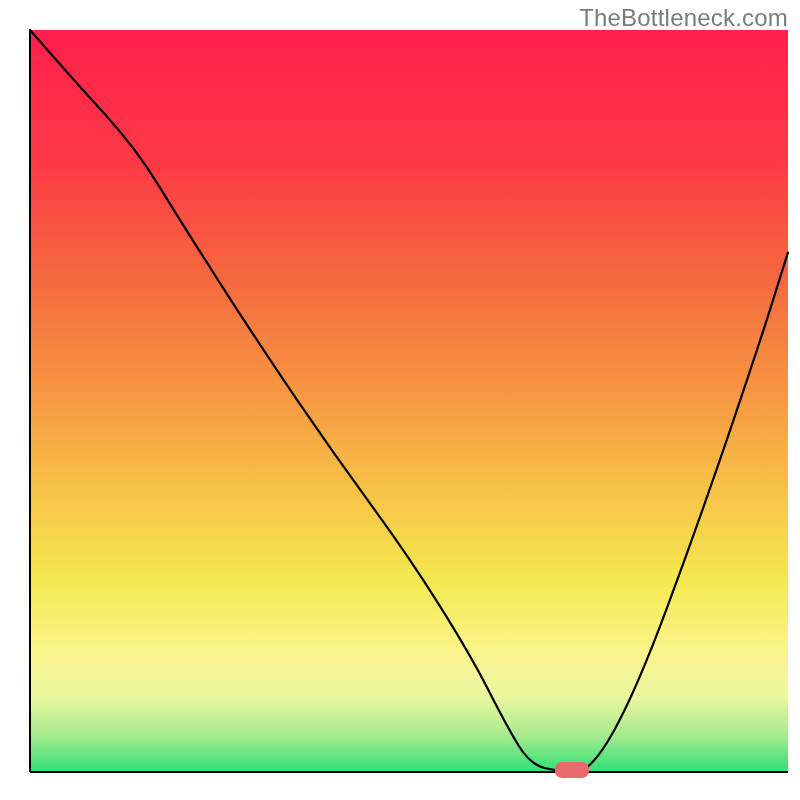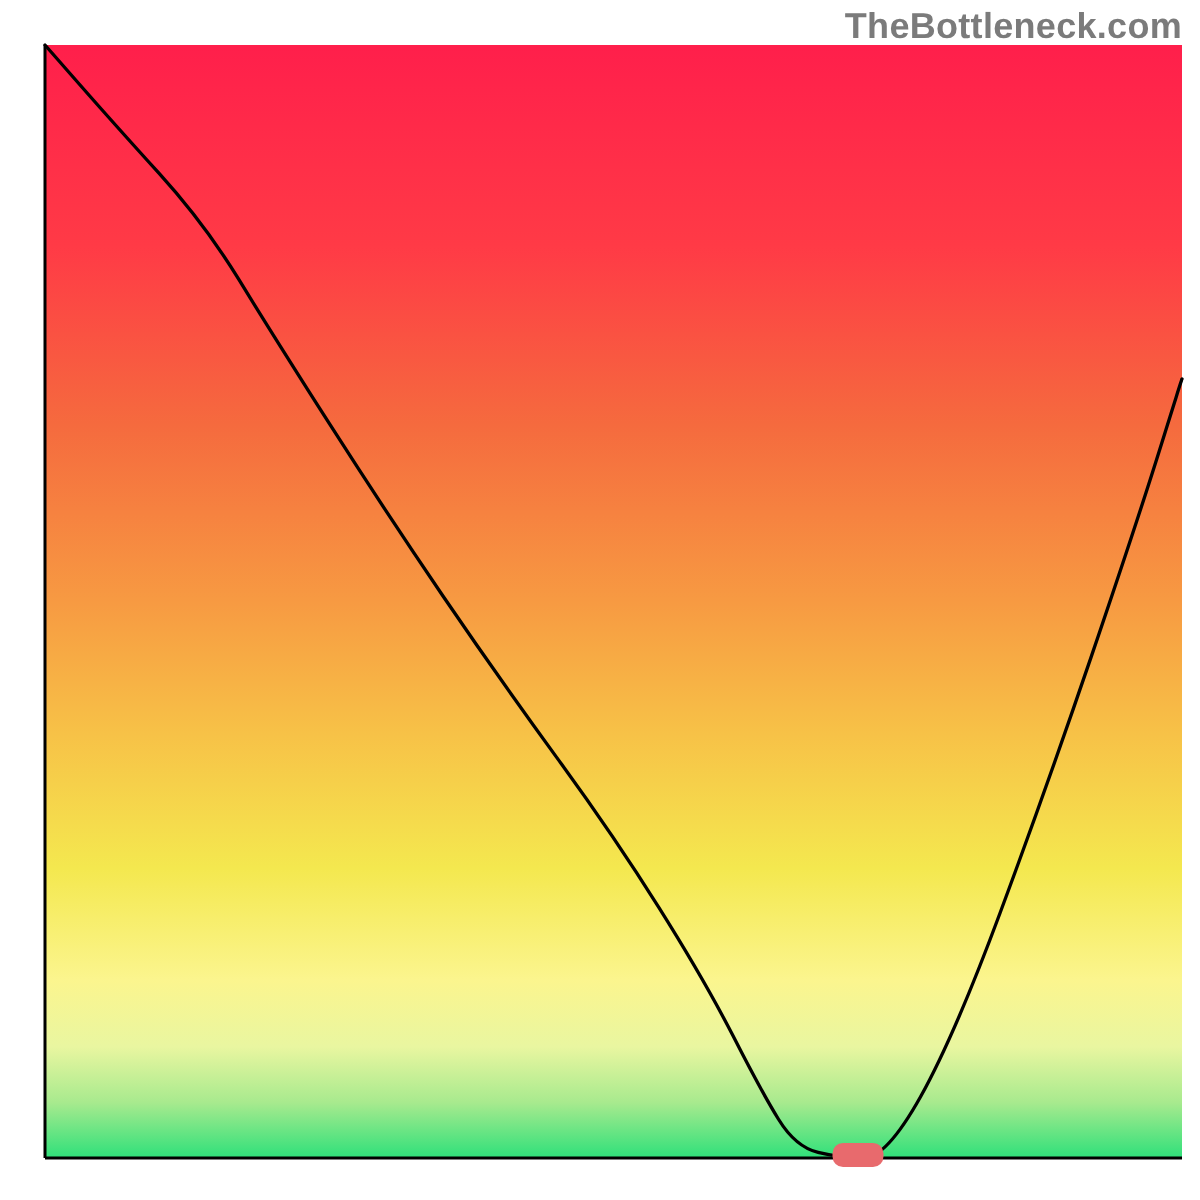--- a/index.html
+++ b/index.html
@@ -15,21 +15,21 @@
     position: relative;
     width: 800px;
     height: 800px;
   }
   .watermark {
     position: absolute;
     top: 4px;
     right: 12px;
     color: #7b7b7b;
     font-size: 24px;
-    font-weight: 700;
+    font-weight: 400;
     letter-spacing: 0.2px;
     z-index: 5;
   }
   svg.plot {
     position: absolute;
     left: 0;
     top: 0;
     width: 800px;
     height: 800px;
     display: block;

